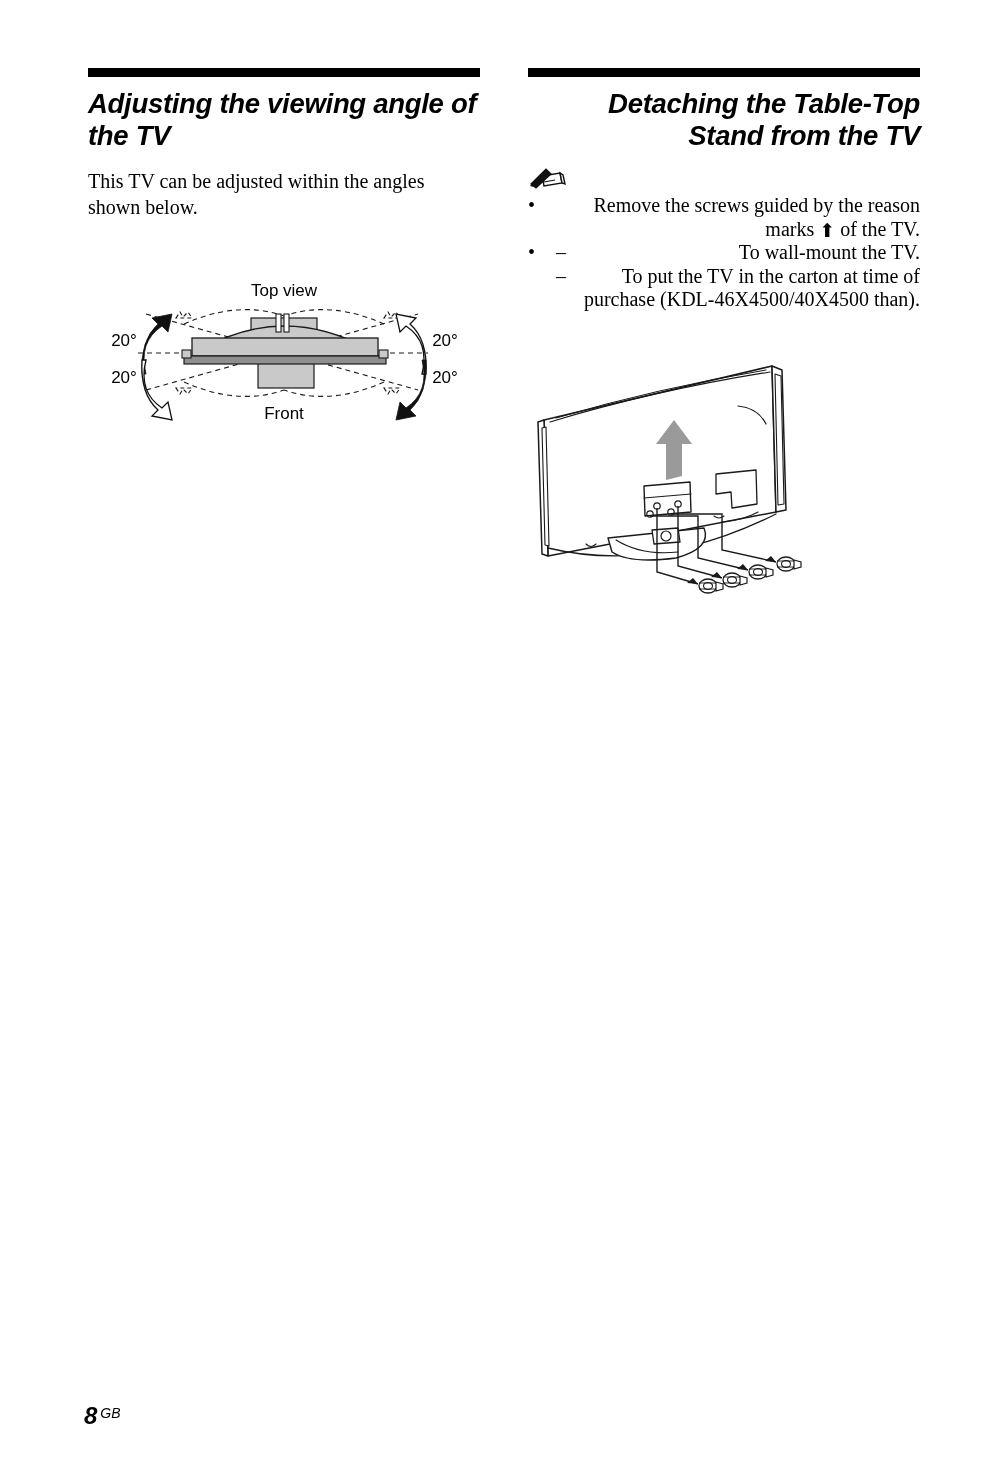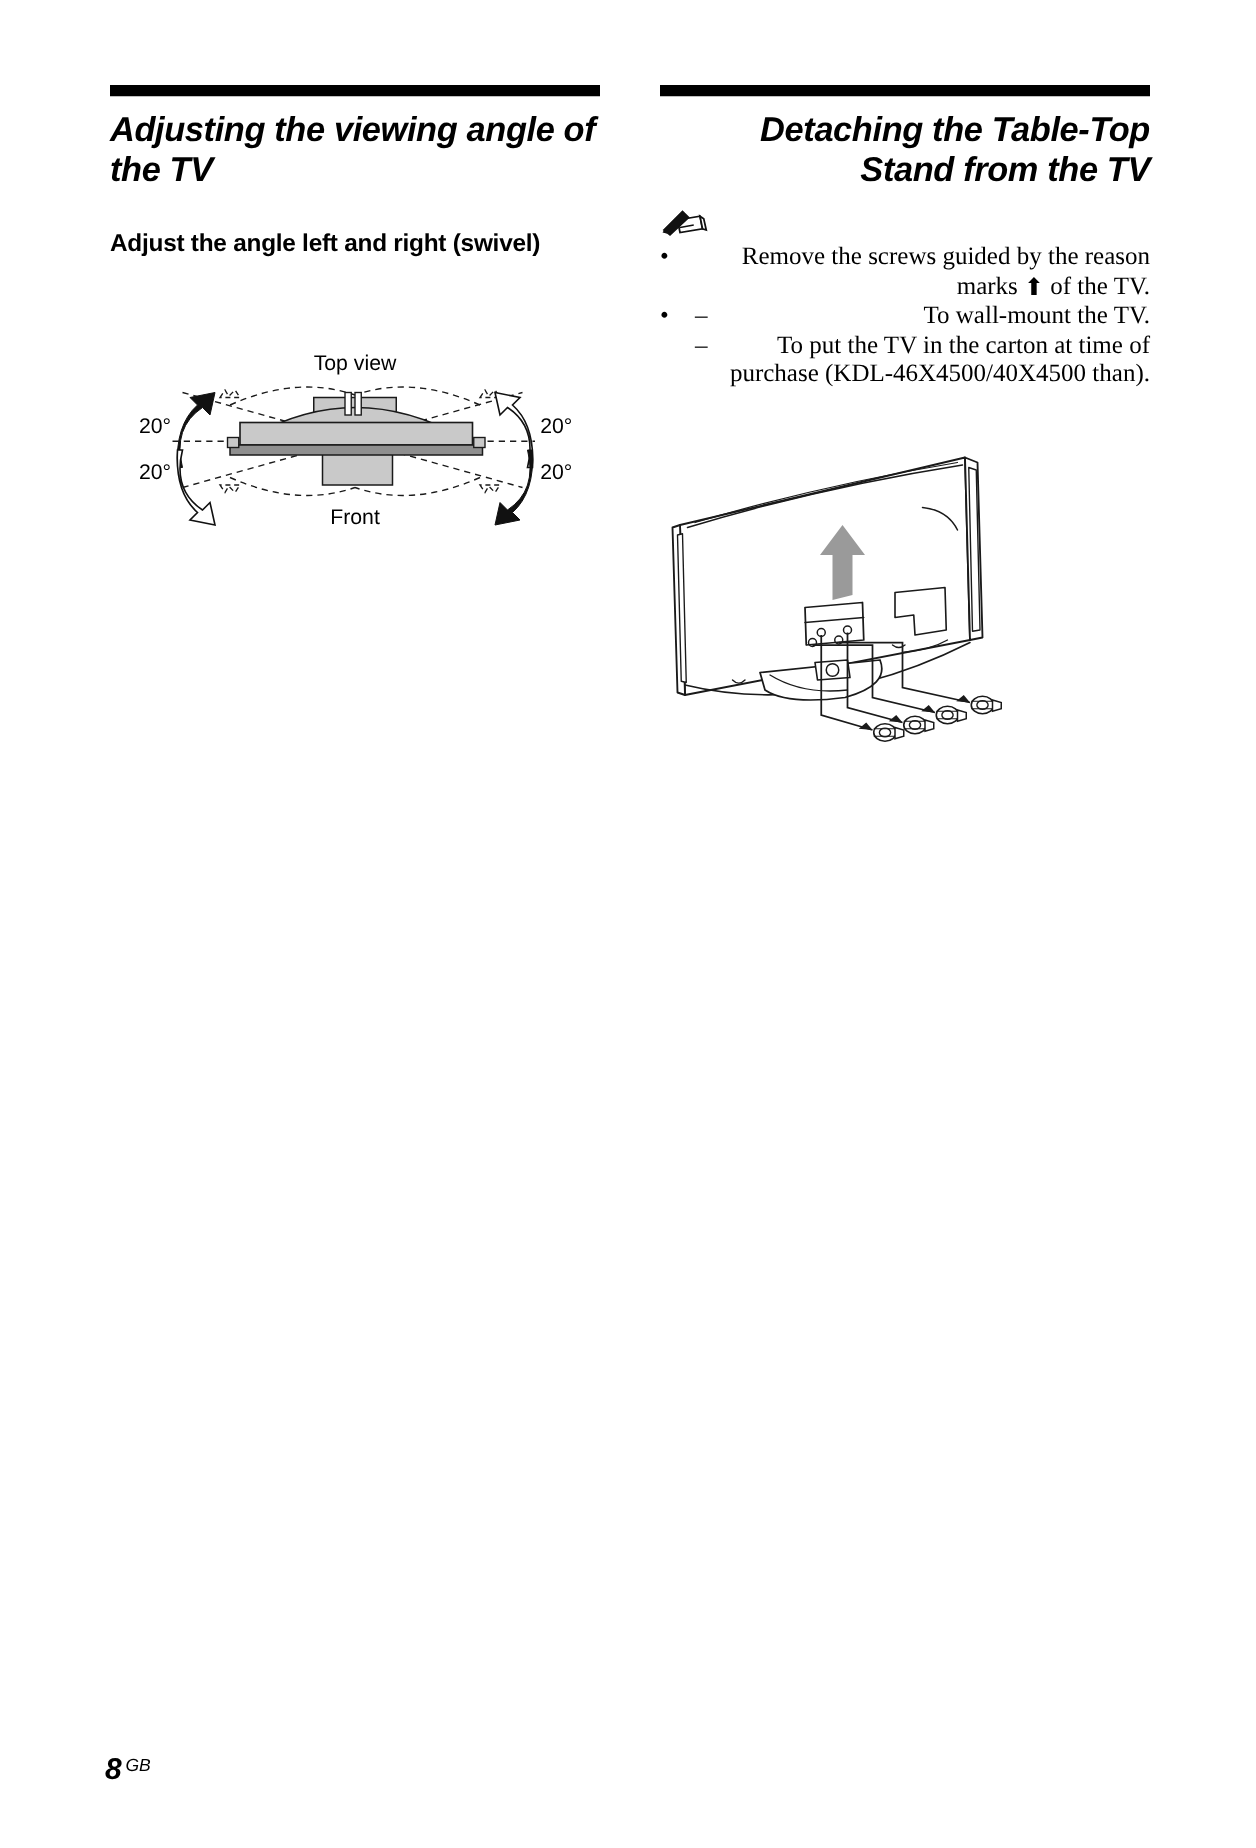--- a/index.html
+++ b/index.html
@@ -156,21 +156,21 @@
   }
 </style>
 </head>
 <body>
 
 <div class="page">
 
   <div class="col col-left">
     <div class="section-rule"></div>
     <h1 class="section-title">Adjusting the viewing angle of the TV</h1>
-    <h2 class="sub-head">Adjust the angle left and right (swivel)</h2>
+    <p class="body-text">This TV can be adjusted within the angles shown below.</p>
   </div>
 
   <div class="figure-swivel">
     <svg width="392" height="150" viewBox="0 0 392 150" xmlns="http://www.w3.org/2000/svg">
 
       <text x="196" y="18" font-family="Liberation Sans, sans-serif" font-size="17" text-anchor="middle">Top view</text>
 
       <text x="196" y="141" font-family="Liberation Sans, sans-serif" font-size="17" text-anchor="middle">Front</text>
 
       <text x="36" y="68" font-family="Liberation Sans, sans-serif" font-size="17" text-anchor="middle">20°</text>

